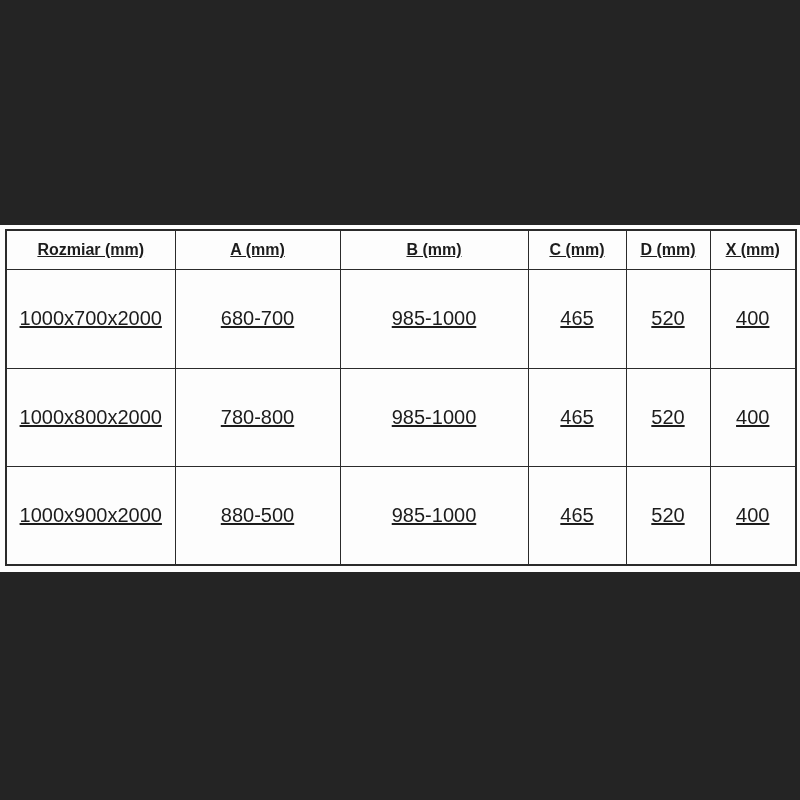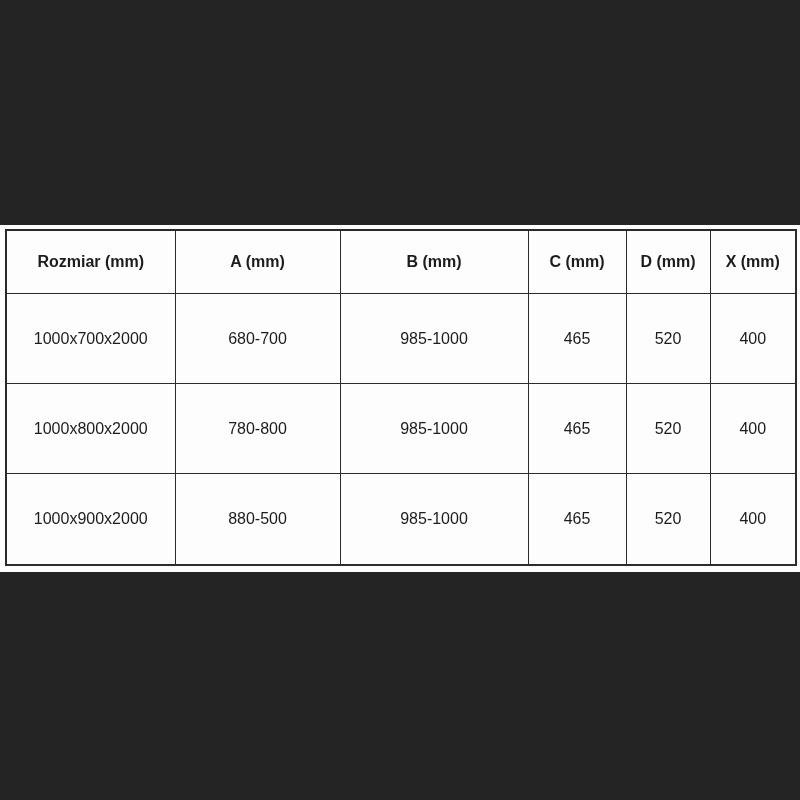--- a/index.html
+++ b/index.html
@@ -31,32 +31,33 @@
     border-collapse: collapse;
     table-layout: fixed;
     background: #fdfdfd;
     border: 2px solid #2b2b2b;
   }
   table.spec th,
   table.spec td {
     border: 1.5px solid #2b2b2b;
     text-align: center;
     vertical-align: middle;
-    padding: 12px;
+    padding: 0;
     color: #1c1c1c;
     white-space: nowrap;
     overflow: hidden;
+    text-decoration: underline;
   }
   table.spec th {
     font-size: 16px;
     font-weight: 700;
     height: 38px;
   }
   table.spec td {
-    font-size: 16px;
+    font-size: 20px;
     font-weight: 400;
   }
   table.spec tbody tr {
     height: 37px;
   }
 </style>
 </head>
 <body>
 
 <div class="band">

